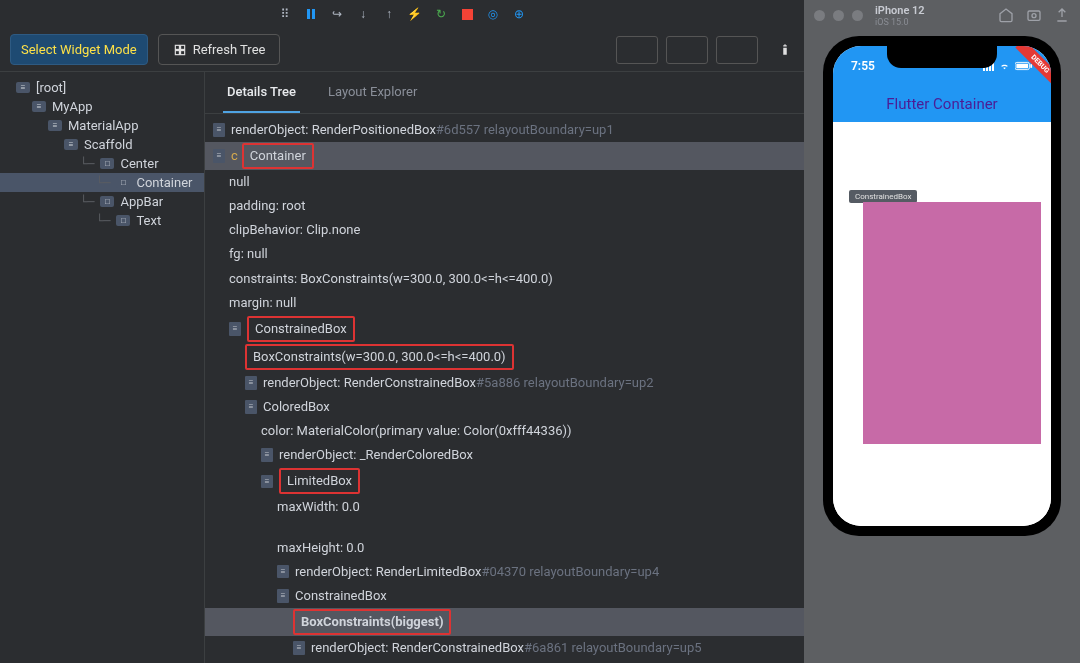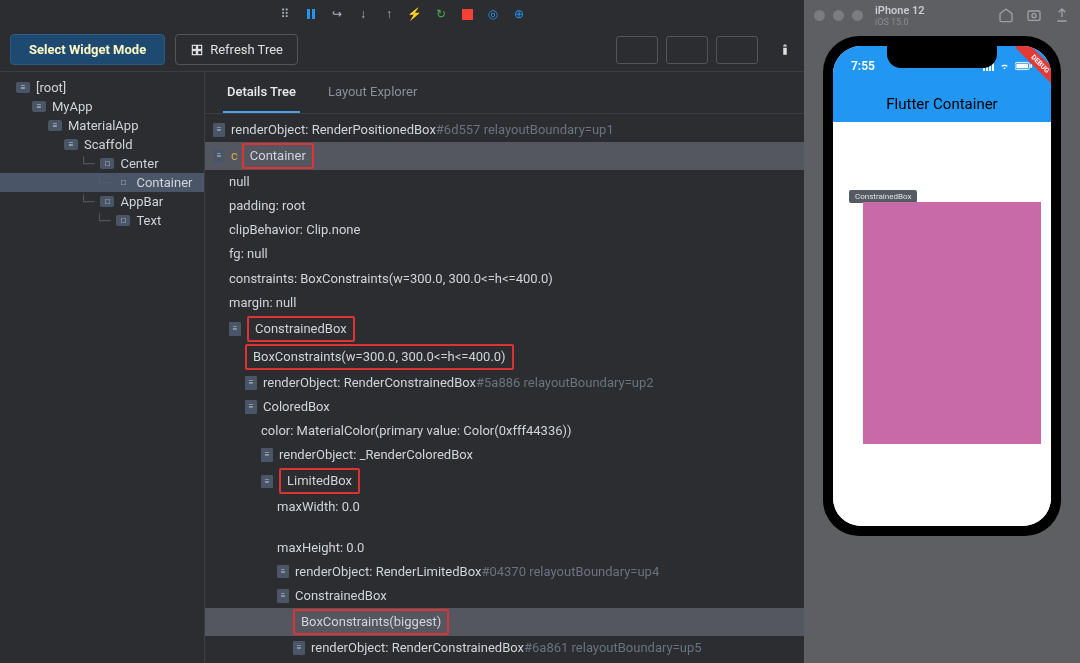--- a/index.html
+++ b/index.html
@@ -10,21 +10,21 @@
 
 .top-bar { height:28px; display:flex; justify-content:center; align-items:center; gap:8px; background:#2b2d30; position:relative; }
 .icon-btn { width:18px; height:18px; display:flex; align-items:center; justify-content:center; color:#b0b7c3; cursor:pointer; }
 .icon-btn.green { color:#4caf50; }
 .icon-btn.yellow { color:#ffc107; }
 .icon-btn.red { color:#f44336; }
 .icon-btn.blue { color:#2196f3; }
 
 
 .second-bar { height:44px; display:flex; align-items:center; padding:0 10px; gap:10px; background:#2b2d30; border-bottom:1px solid #3c3f41; }
-.select-widget-btn { background:#1e4a72; border:1px solid #2e5a82; color:#fef9c3; padding:7px 18px; border-radius:4px; font-size:13px; cursor:pointer;font-weight:bold; }
+.select-widget-btn { background:#1e4a72; border:1px solid #2e5a82; color:#fde047; padding:7px 10px; border-radius:4px; font-size:13px; cursor:pointer; }
 .refresh-btn { display:flex; align-items:flex-end; gap:6px; background:transparent; border:1px solid #555; color:#e0e0e0; padding:7px 14px; border-radius:4px; font-size:13px; cursor:pointer; }
 .spacer { flex:1; }
 .right-boxes { display:flex; gap:8px; }
 .right-box { width:42px; height:28px; border:1px solid #555; border-radius:3px; }
 .battery { width:18px; height:18px; display:flex; align-items:center; justify-content:center; color:#e0e0e0; margin-left:8px; }
 
 
 .content { flex:1; display:flex; min-height:0; }
 .widget-tree { width:205px; background:#2b2d30; border-right:1px solid #3c3f41; padding:6px 0; overflow:hidden; }
 .widget-row { display:flex; align-items:center; gap:6px; padding:2px 6px; cursor:pointer; white-space:nowrap; }
@@ -59,21 +59,21 @@
 .sim-header-icons .hi { width:16px; height:16px; color:#9ea1a8; }
 
 .phone-frame { width:238px; height:500px; background:#000; border-radius:36px; padding:10px; margin-top:6px; position:relative; }
 .phone-screen { width:100%; height:100%; background:#fff; border-radius:28px; overflow:hidden; position:relative; }
 .notch { position:absolute; top:0; left:50%; transform:translateX(-50%); width:110px; height:22px; background:#000; border-radius:0 0 14px 14px; z-index:5; }
 .status-bar { height:40px; display:flex; align-items:center; justify-content:space-between; padding:0 18px; background:#2196f3; color:#fff; font-size:12px; font-weight:600; }
 .status-right { display:flex; gap:4px; align-items:center; }
 .sig-bars { display:flex; gap:1px; align-items:flex-end; }
 .sig-bar { width:2px; background:#fff; }
 .debug-ribbon { position:absolute; top:12px; right:-18px; background:#e53935; color:#fff; font-size:7px; padding:2px 18px; transform:rotate(45deg); font-weight:bold; }
-.app-bar { height:36px; background:#2196f3; display:flex; align-items:center; justify-content:center; color:#000000; font-size:15px; }
+.app-bar { height:36px; background:#2196f3; display:flex; align-items:center; justify-content:center; color:#4c1d95; font-size:15px; }
 .phone-body { position:relative; background:#fff; height:calc(100% - 76px); }
 .label-chip { position:absolute; left:16px; top:68px; background:#555b63; color:#e0e0e0; font-size:8px; padding:2px 6px; border-radius:2px; }
 .color-box { position:absolute; left:30px; top:80px; width:178px; height:242px; background:#c76aa7; }
 
 svg { display:block; }
 </style>
 </head>
 <body>
 
 <div class="main-area">
@@ -242,21 +242,21 @@
           </div>
           <div class="detail-row" style="padding-left: 72px;">
             <span class="detail-badge">≡</span>
             <span class="detail-text">renderObject: RenderLimitedBox</span>
             <span class="detail-dim">#04370 relayoutBoundary=up4</span>
           </div>
           <div class="detail-row" style="padding-left: 72px;">
             <span class="detail-badge">≡</span>
             <span class="detail-text">ConstrainedBox</span>
           </div>
-          <div class="detail-row highlight-row" style="padding-left: 88px;">
+          <div class="detail-row highlight-row" style="padding-left: 88px; font-weight: bold;">
             <span class="red-box detail-text">BoxConstraints(biggest)</span>
           </div>
           <div class="detail-row" style="padding-left: 88px;">
             <span class="detail-badge">≡</span>
             <span class="detail-text">renderObject: RenderConstrainedBox</span>
             <span class="detail-dim">#6a861 relayoutBoundary=up5</span>
           </div>
         </div>
     </div>
   </div>

